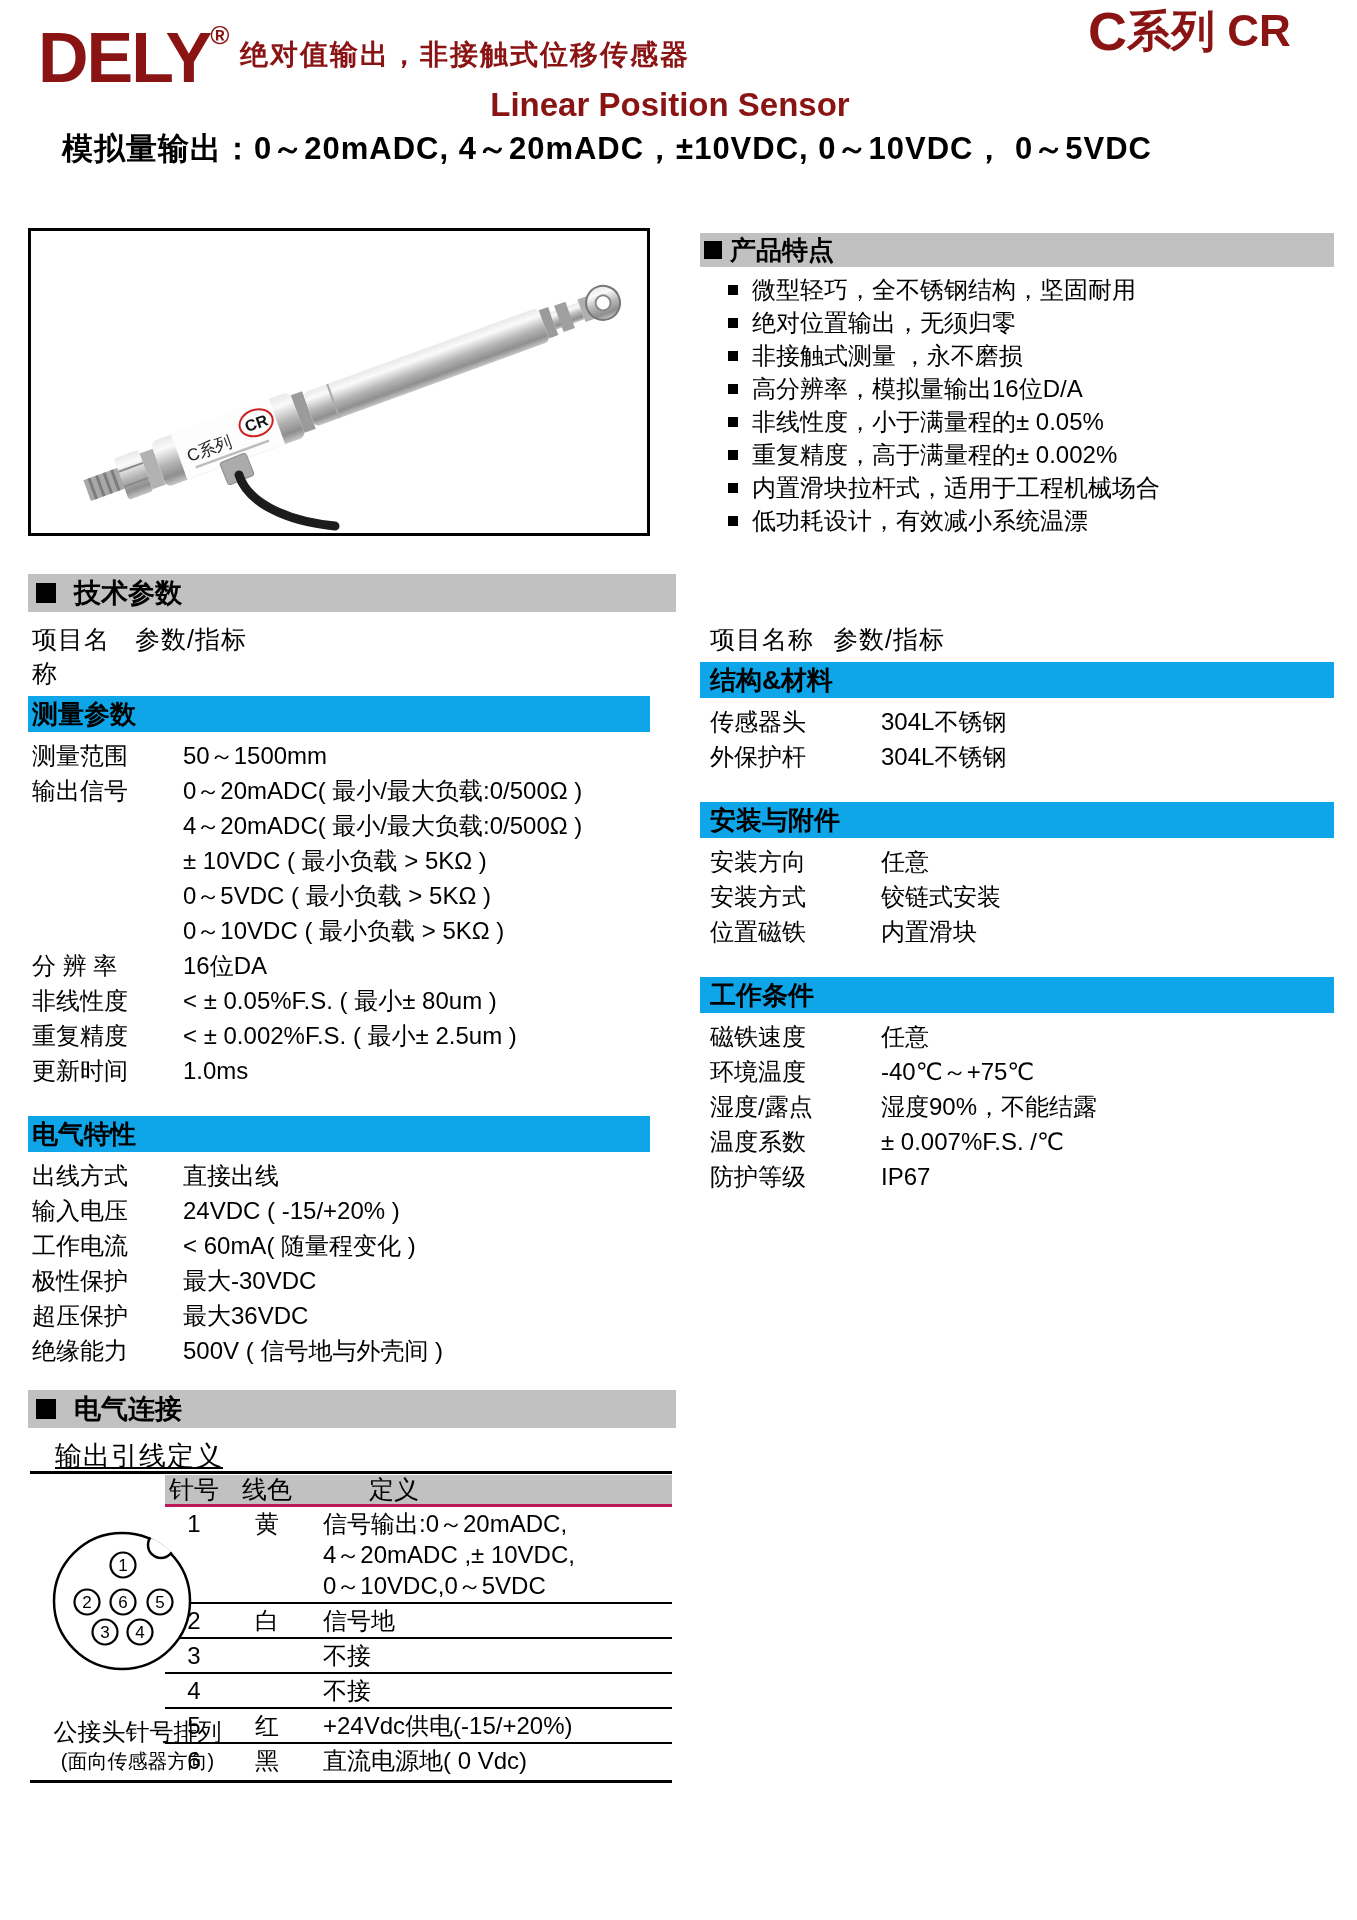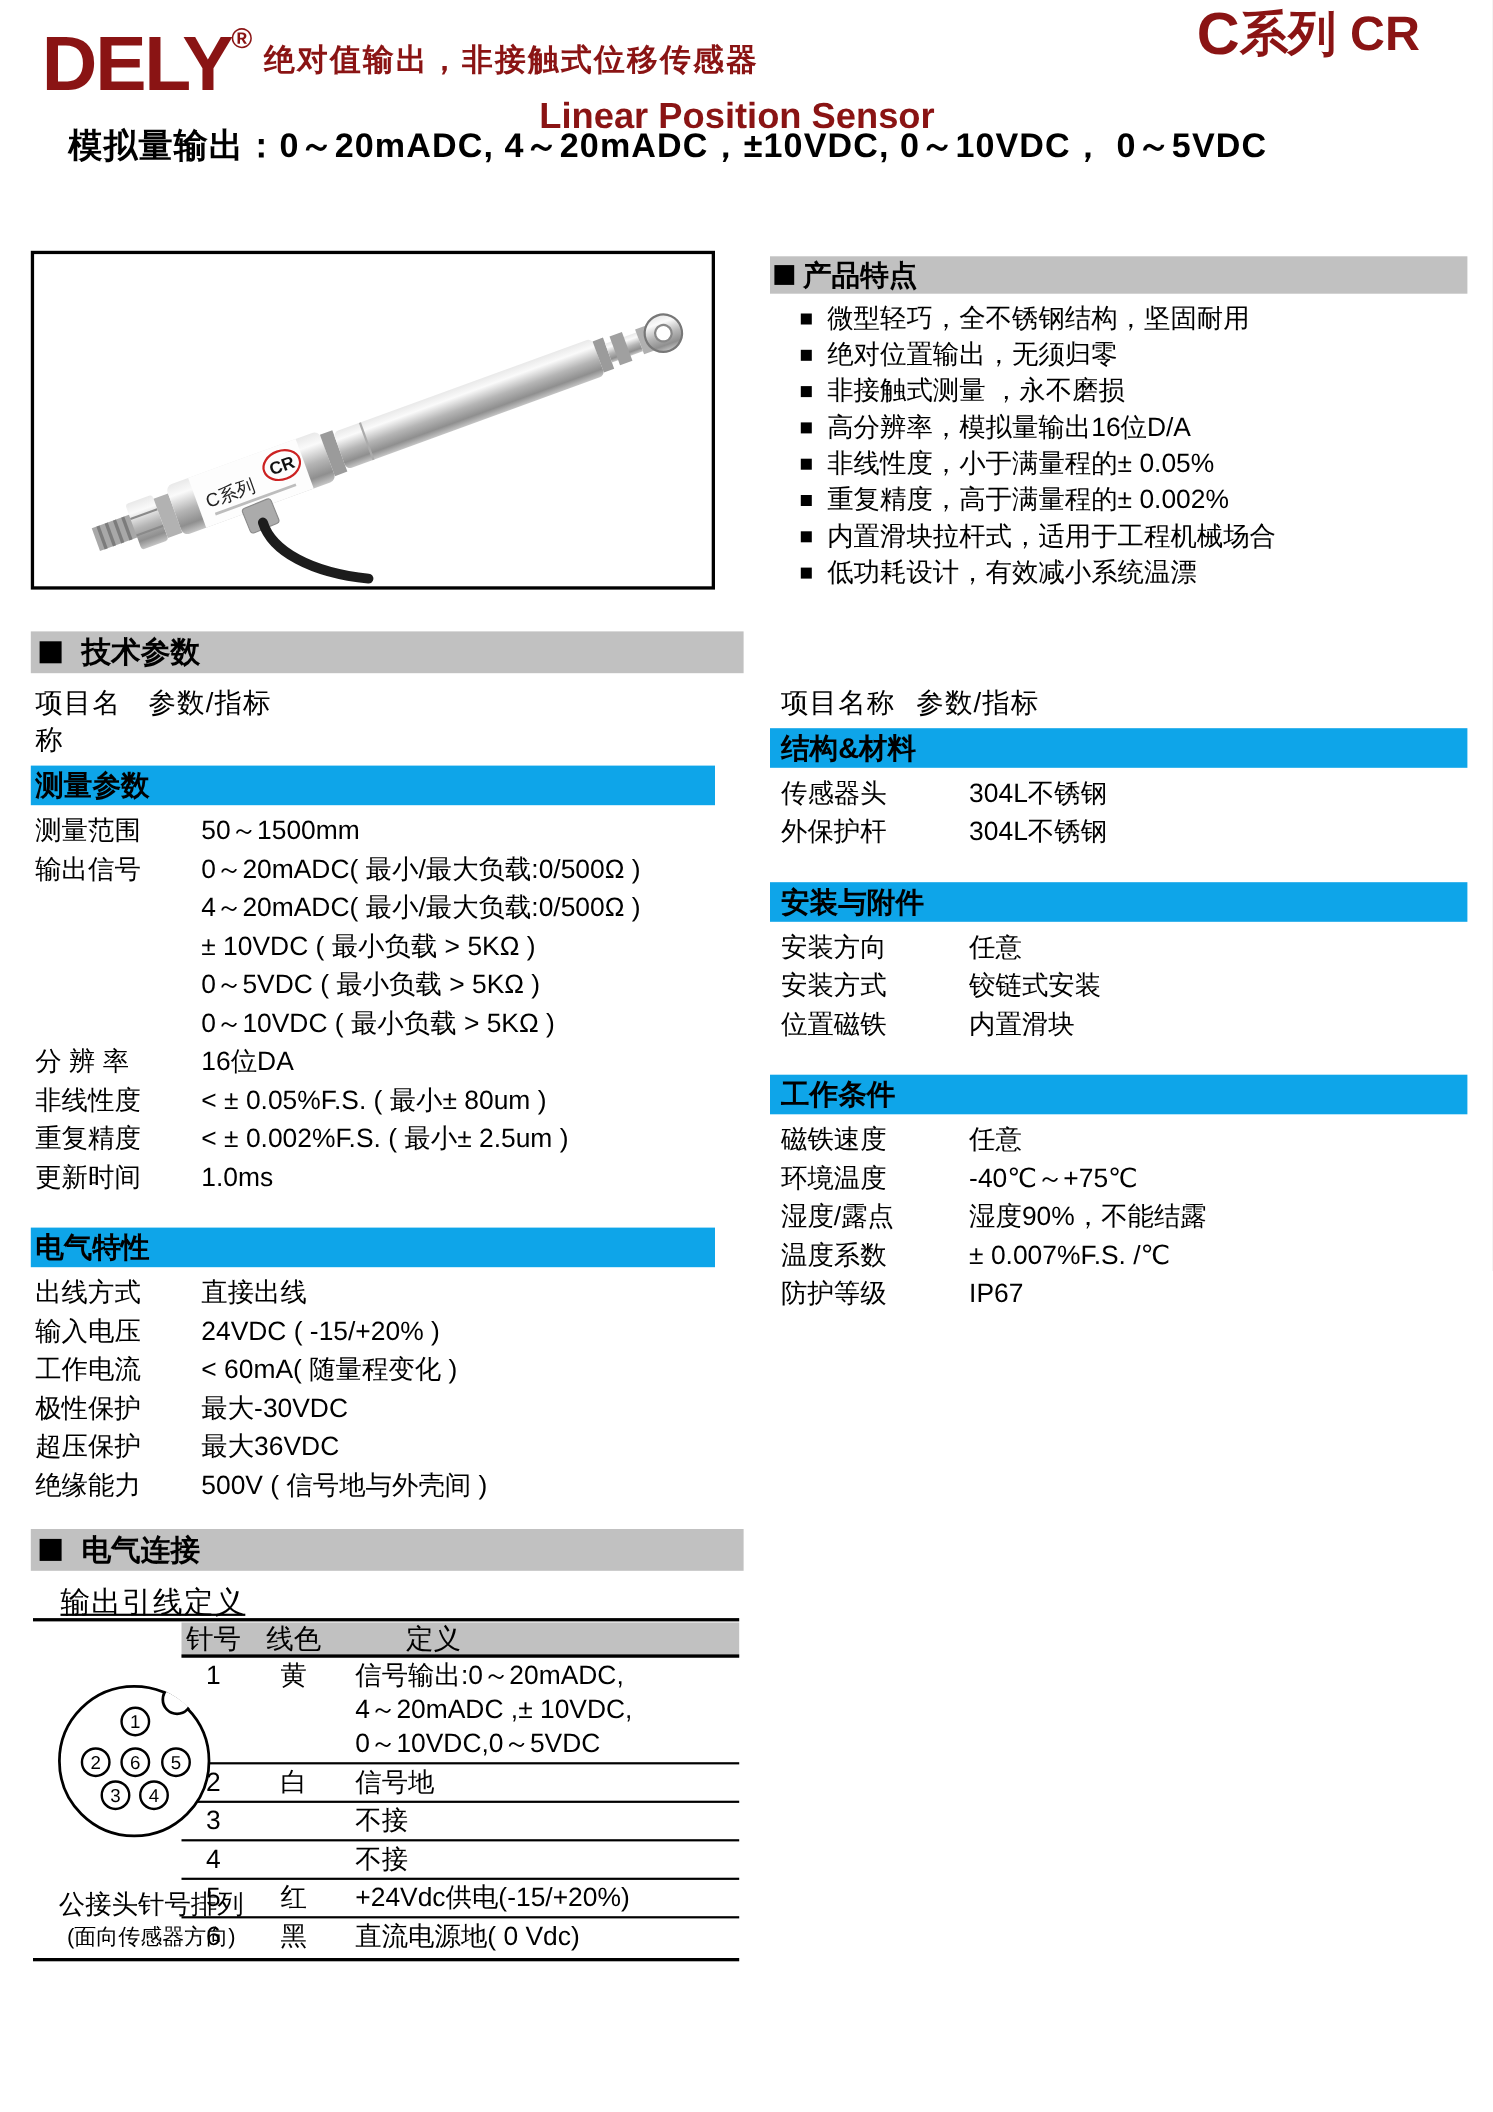--- a/index.html
+++ b/index.html
@@ -12,21 +12,21 @@
   .logo { position:absolute; left:38px; top:22px; color:#8a1414;
           font-weight:bold; font-size:70px; letter-spacing:-2px; line-height:1; }
   .logo sup { font-size:26px; font-weight:bold; vertical-align:38px; letter-spacing:0; }
   .series { position:absolute; left:1088px; top:4px; color:#8a1414; font-weight:bold; white-space:nowrap; }
   .series .big { font-size:54px; line-height:1; vertical-align:-4px; }
   .series .rest { font-size:44px; line-height:1; }
   .title-cn { position:absolute; left:240px; top:36px; width:860px; text-align:left;
               color:#8a1414; font-weight:bold; font-size:28px; letter-spacing:2px; }
   .title-en { position:absolute; left:240px; top:86px; width:860px; text-align:center;
               color:#8a1414; font-weight:bold; font-size:33px; }
-  .analog   { position:absolute; left:62px; top:112px; font-weight:bold; font-size:31px;
+  .analog   { position:absolute; left:62px; top:128px; font-weight:bold; font-size:31px;
               letter-spacing:1px; white-space:nowrap; }
   
   .photo-box { position:absolute; left:28px; top:228px; width:622px; height:308px;
                border:3px solid #000; box-sizing:border-box; background:#fff; }
   
   .sec-bar { position:absolute; left:28px; width:648px; height:38px; background:#c1c1c1;
              display:flex; align-items:center; font-size:27px; font-weight:bold; }
   .sec-bar .sq { width:20px; height:20px; background:#000; margin:0 18px 0 8px; flex:0 0 auto; }
   
   .features { position:absolute; left:700px; top:233px; width:634px; }
@@ -53,21 +53,21 @@
   .col-right .group-bar { padding-left:10px; }
   .col-left  .lbl { width:103px; flex:0 0 auto; }
   .col-right .lbl { width:123px; flex:0 0 auto; }
   .val { flex:1; }
   
   .sub { position:absolute; left:55px; top:1438px; font-size:27px; letter-spacing:1px;text-decoration:underline; }
   .table-top-line    { position:absolute; left:30px; top:1471px; width:642px; height:3px; background:#000; }
   .table-bottom-line { position:absolute; left:30px; top:1780px; width:642px; height:3px; background:#000; }
   .pin-table { position:absolute; left:165px; top:1475px; width:507px; font-size:24px; }
   .pt-head { display:flex; background:#c1c1c1; height:29px; align-items:center;
-             font-size:25px; border-bottom:3px solid #000000; }
+             font-size:25px; border-bottom:3px solid #be185d; }
   .pt-row { display:flex; border-bottom:2px solid #000; padding:1px 0; align-items:flex-start; }
   .pt-row:last-child { border-bottom:none; }
   .c-pin { width:58px; text-align:center; flex:0 0 auto; }
   .c-col { width:88px; text-align:center; flex:0 0 auto; }
   .c-def { flex:1; padding-left:12px; }
   .c-def div { line-height:31px; }
   .pt-head .c-def { padding-left:58px; }
   .pt-row .c-pin, .pt-row .c-col { line-height:31px; }
   .connector { position:absolute; left:36px; top:1524px; }
   .conn-caption { position:absolute; left:30px; top:1716px; width:215px; text-align:center; }

